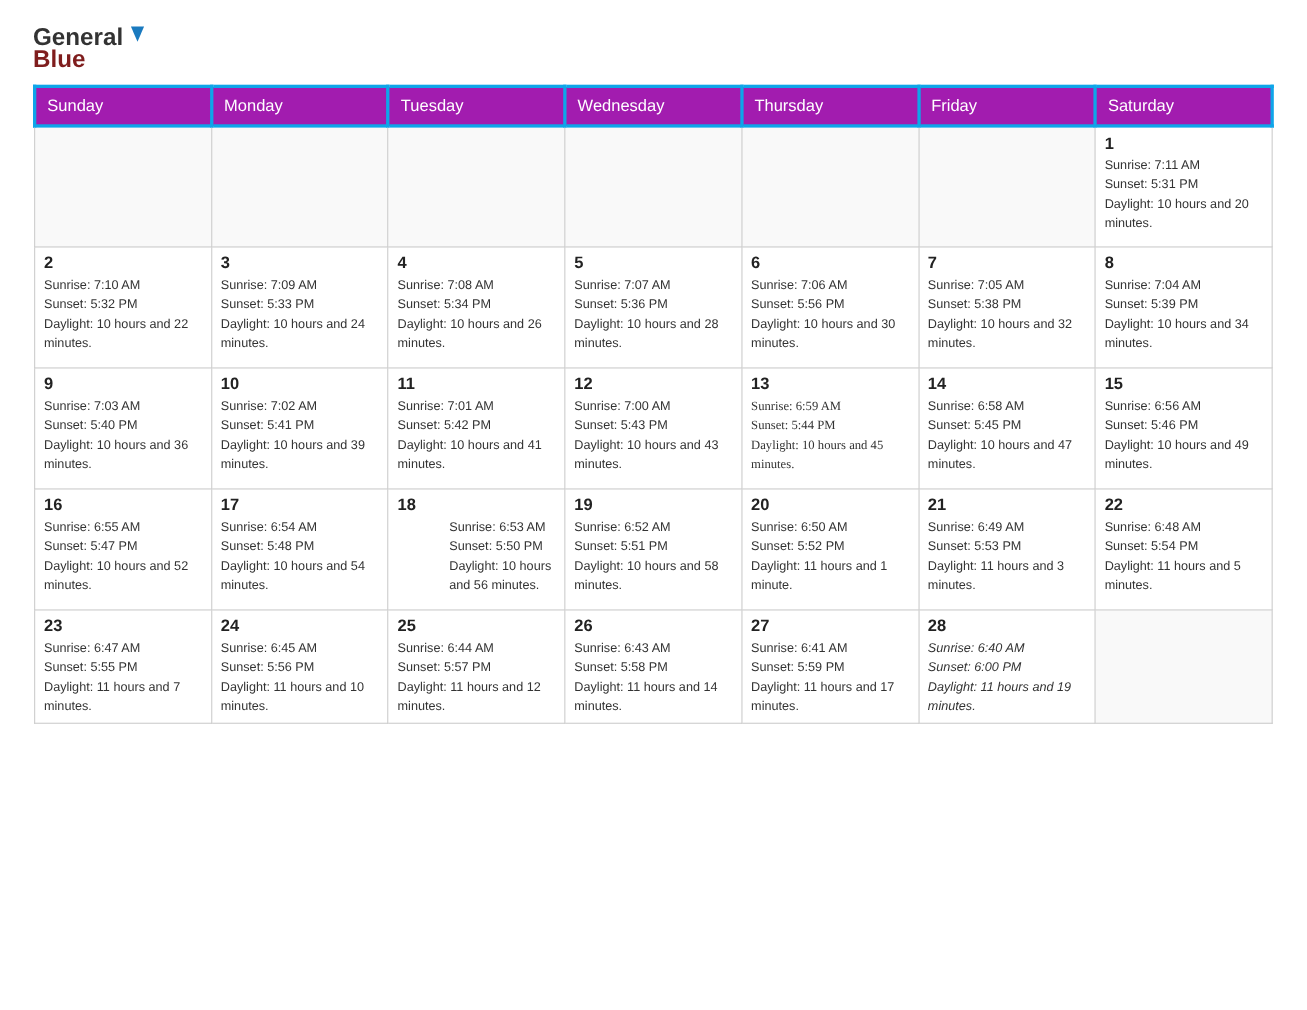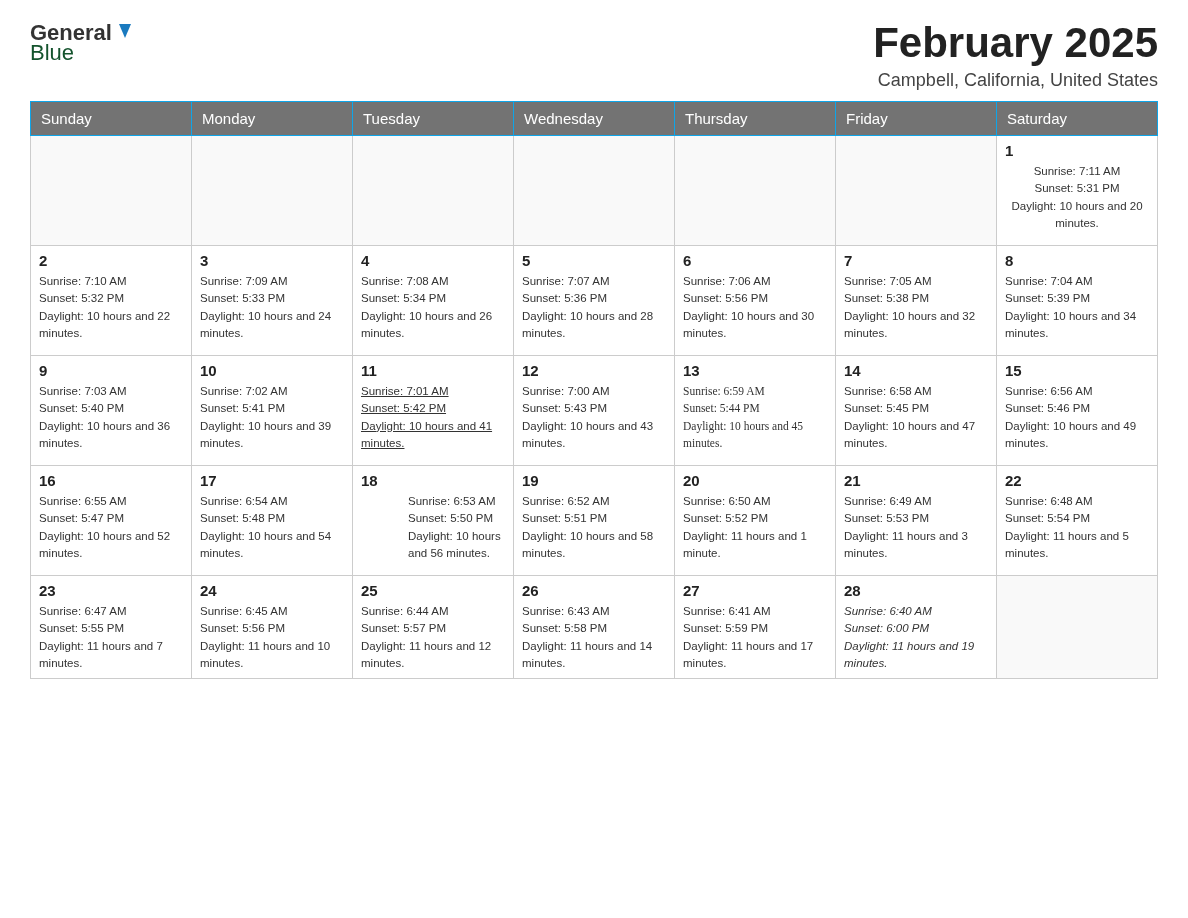--- a/index.html
+++ b/index.html
@@ -21,22 +21,22 @@
       align-items: center;
       gap: 4px;
     }
     .logo-text-general {
       font-size: 22px;
       font-weight: bold;
       color: #333;
     }
     .logo-text-blue {
       font-size: 22px;
-      font-weight: normal;
-      color: #14532d;
+      font-weight: bold;
+      color: #7f1d1d;
     }
     .title-section {
       text-align: right;
     }
     .month-title {
       font-size: 42px;
       font-weight: bold;
       color: #222;
       line-height: 1.1;
     }
@@ -44,27 +44,27 @@
       font-size: 18px;
       color: #444;
       margin-top: 4px;
     }
     .calendar {
       width: 100%;
       border-collapse: collapse;
       margin-top: 8px;
     }
     .calendar th {
-      background-color: #737373;
+      background-color: #a21caf;
       color: #fff;
       font-size: 15px;
       font-weight: normal;
       padding: 8px 10px;
       text-align: left;
-      border: 1px solid #0ea5e9;
+      border: 3px solid #0ea5e9;
     }
     .calendar td {
       border: 1px solid #ccc;
       vertical-align: top;
       padding: 6px 8px;
       width: 14.28%;
       min-height: 100px;
     }
     .day-number {
       font-size: 15px;
@@ -97,24 +97,20 @@
         <span class="logo-text-general">General</span>
         <div style="position:relative; margin-left:2px;">
           <svg width="22" height="22" viewBox="0 0 22 22">
             <polygon points="5,4 17,4 11,18" fill="#1a7abf"></polygon>
           </svg>
         </div>
       </div>
       <span class="logo-text-blue" style="margin-top:-6px;">Blue</span>
     </div>
   </div>
-  <div class="title-section">
-    <div class="month-title">February 2025</div>
-    <div class="location-title">Campbell, California, United States</div>
-  </div>
 </div>
 
 <table class="calendar">
   <thead>
     <tr>
       <th>Sunday</th>
       <th>Monday</th>
       <th>Tuesday</th>
       <th>Wednesday</th>
       <th>Thursday</th>
@@ -125,21 +121,21 @@
   <tbody id="calendar-body">
   <tr class="week-row">
         <td class="empty-cell"></td>
         <td class="empty-cell"></td>
         <td class="empty-cell"></td>
         <td class="empty-cell"></td>
         <td class="empty-cell"></td>
         <td class="empty-cell"></td>
         <td>
           <div class="day-number">1</div>
-          <div class="day-info" style="white-space: pre-line; text-align: center;">Sunrise: 7:11 AM
+          <div class="day-info" style="white-space: pre-line;">Sunrise: 7:11 AM
 Sunset: 5:31 PM
 Daylight: 10 hours and 20 minutes.</div>
         </td>
       </tr>
       <tr class="week-row">
         <td>
           <div class="day-number">2</div>
           <div class="day-info" style="white-space: pre-line;">Sunrise: 7:10 AM
 Sunset: 5:32 PM
 Daylight: 10 hours and 22 minutes.</div>
@@ -189,21 +185,21 @@
 Daylight: 10 hours and 36 minutes.</div>
         </td>
         <td>
           <div class="day-number">10</div>
           <div class="day-info" style="white-space: pre-line;">Sunrise: 7:02 AM
 Sunset: 5:41 PM
 Daylight: 10 hours and 39 minutes.</div>
         </td>
         <td>
           <div class="day-number">11</div>
-          <div class="day-info" style="white-space: pre-line; text-decoration: underline;">Sunrise: 7:01 AM
+          <div class="day-info" style="white-space: pre-line;">Sunrise: 7:01 AM
 Sunset: 5:42 PM
 Daylight: 10 hours and 41 minutes.</div>
         </td>
         <td>
           <div class="day-number">12</div>
           <div class="day-info" style="white-space: pre-line;">Sunrise: 7:00 AM
 Sunset: 5:43 PM
 Daylight: 10 hours and 43 minutes.</div>
         </td>
         <td>

